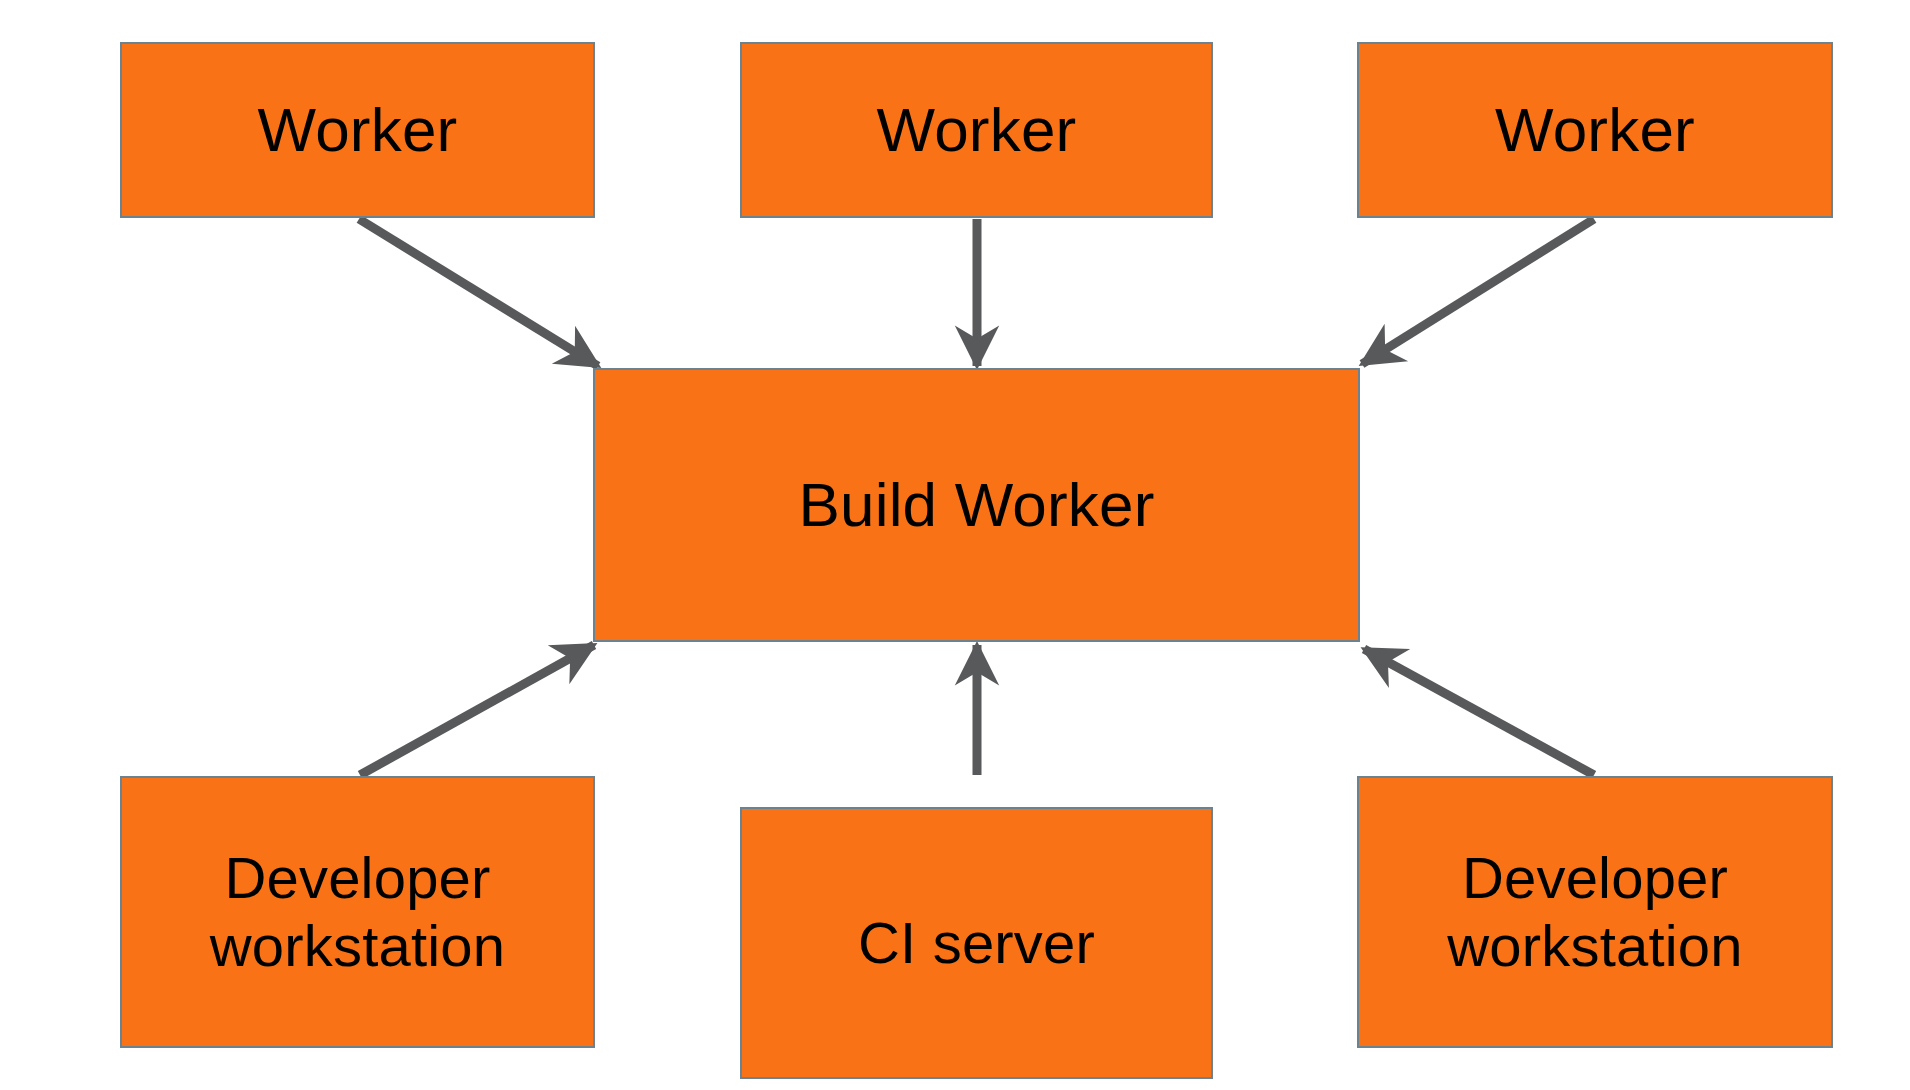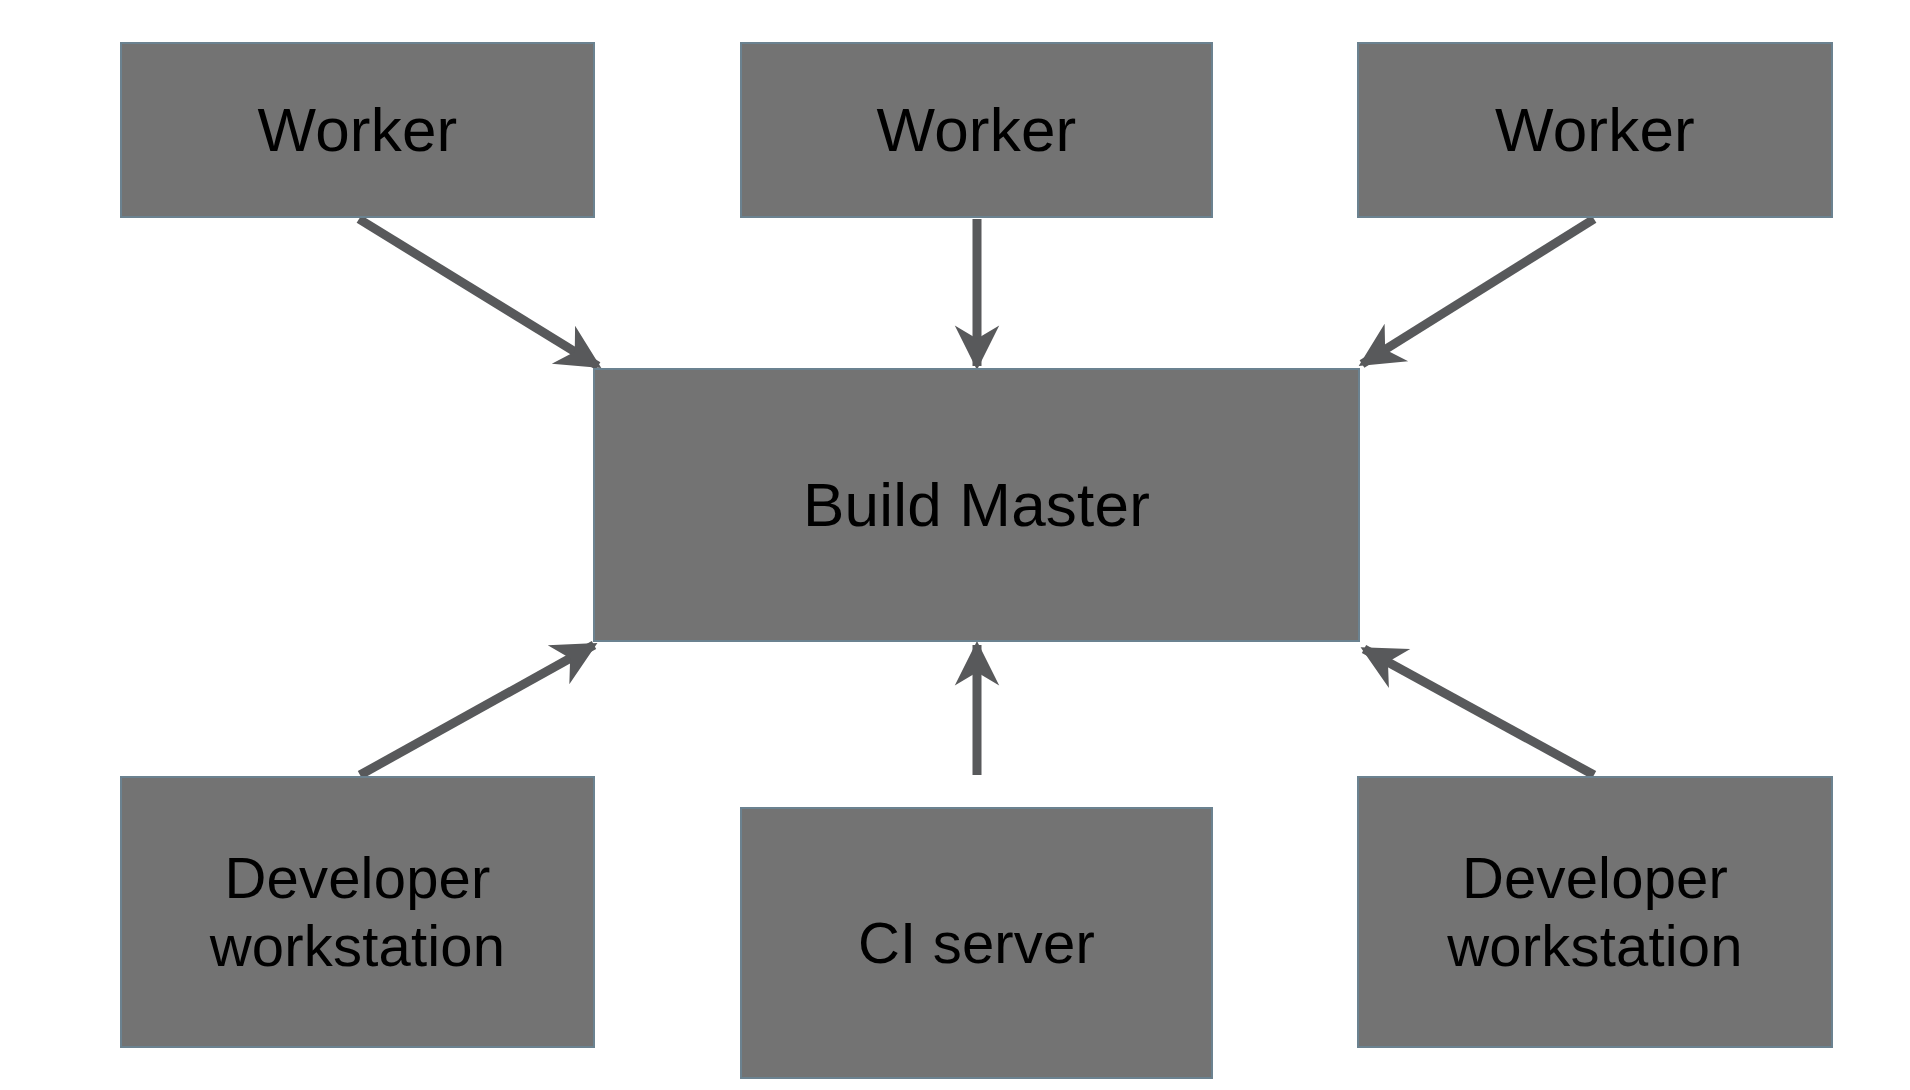--- a/index.html
+++ b/index.html
@@ -23,21 +23,21 @@
     position: absolute;
     left: 0;
     top: 0;
     width: 1910px;
     height: 1090px;
     pointer-events: none;
   }
   .node {
     position: absolute;
     box-sizing: border-box;
-    background: #737373;
+    background: #f97316;
     border: 2px solid #6b8290;
     display: flex;
     align-items: center;
     justify-content: center;
     text-align: center;
   }
   .node-label {
     color: #000000;
     font-weight: 400;
     line-height: 1.18;
@@ -83,21 +83,21 @@
 
   <div class="node node-worker-2">
     <span class="node-label label-lg">Worker</span>
   </div>
 
   <div class="node node-worker-3">
     <span class="node-label label-lg">Worker</span>
   </div>
 
   <div class="node node-build-master">
-    <span class="node-label label-lg">Build Master</span>
+    <span class="node-label label-lg">Build Worker</span>
   </div>
 
   <div class="node node-dev-left">
     <span class="node-label label-md">Developer
 workstation</span>
   </div>
 
   <div class="node node-ci-server">
     <span class="node-label label-md">CI server</span>
   </div>

